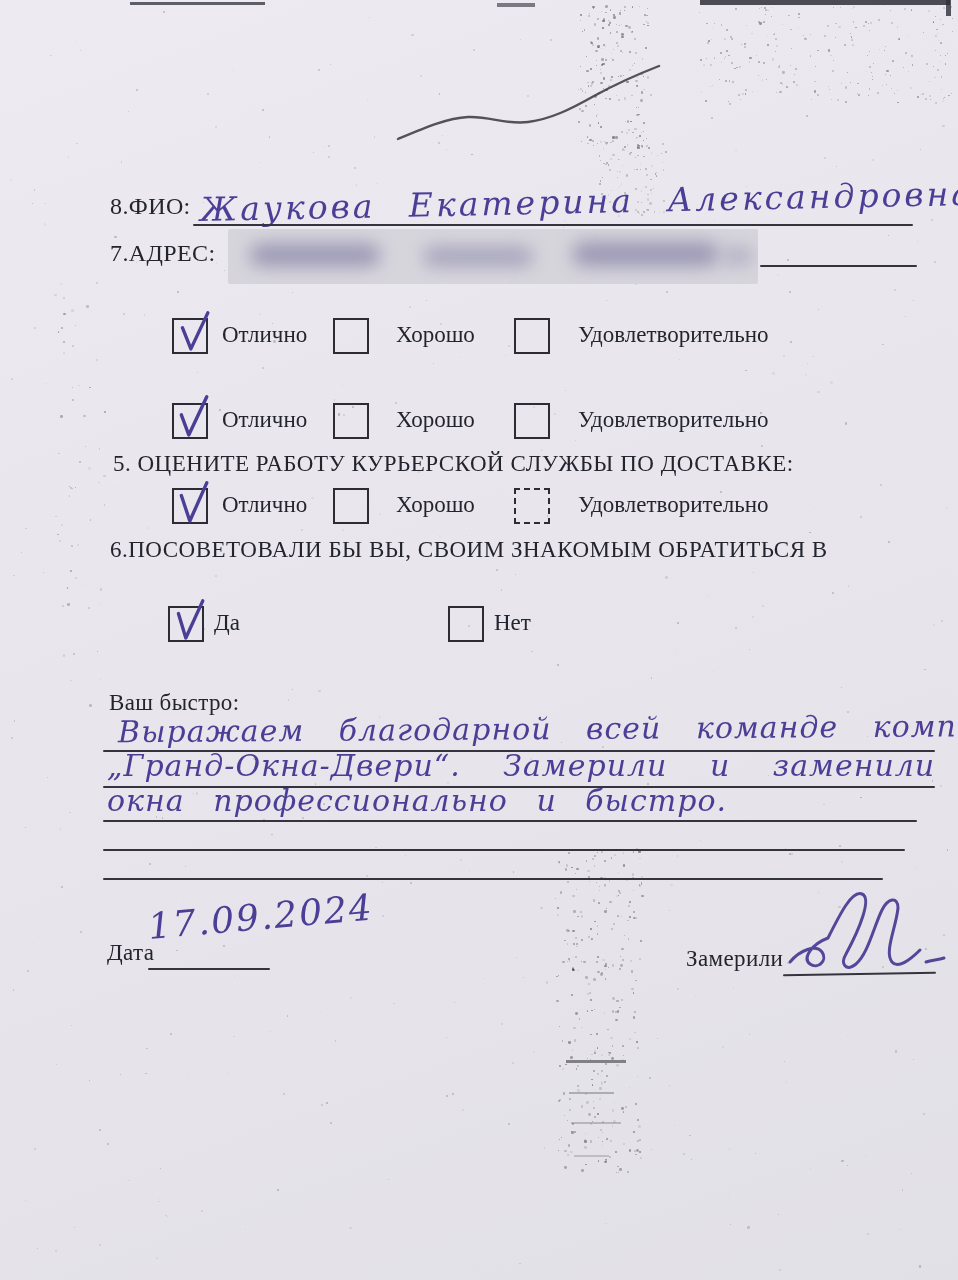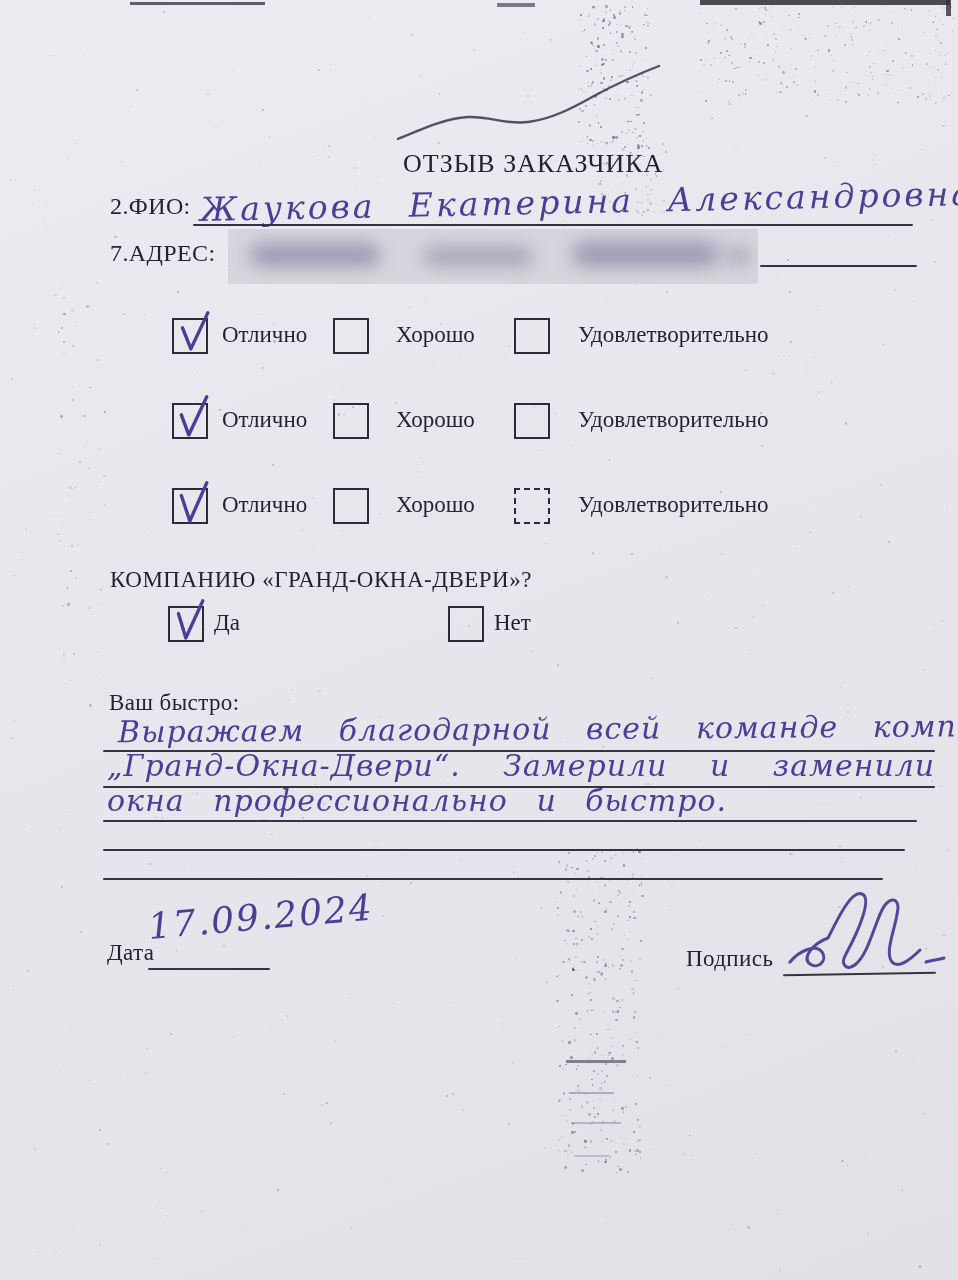--- a/index.html
+++ b/index.html
@@ -1340,23 +1340,22 @@
       <i style="left: 84.8px; top: 445.7px; width: 1.4px; height: 1.4px; opacity: 0.29;"></i>
       <i style="left: 57.5px; top: 331.1px; width: 1.7px; height: 1.7px; opacity: 0.39;"></i>
       <i style="left: 98px; top: 481.8px; width: 1.5px; height: 1.5px; opacity: 0.13;"></i>
       <i style="left: 71.8px; top: 487.9px; width: 1px; height: 1px; opacity: 0.26;"></i>
     </div>
 
   <svg class="svg-layer">
     <path class="wavy" d="M398,139 C424,128 447,118 468,117 C490,116 506,125 528,122 C551,119 571,109 594,96 C614,85 641,73 659,66"></path>
   </svg>
 
-  <div class="title">ОТЗЫВ ЗАКАЗЧИКА</div>
-
-  <div class="lbl" style="left:110px;top:193px;">2.ФИО:</div>
+
+  <div class="lbl" style="left:110px;top:193px;">8.ФИО:</div>
   <div class="hand hand-fio">Жаукова Екатерина Александровна</div>
   <div class="rule" style="left:193px;top:224px;width:720px;"></div>
 
   <div class="lbl" style="left:110px;top:240px;">7.АДРЕС:</div>
   <div class="blur-patch">
     <i class="b1"></i>
       <i class="b2"></i>
       <i class="b3"></i>
       <i class="b4"></i>
   </div>
@@ -1389,38 +1388,39 @@
     <div class="checkbox" style="left:333px;top:403px;">
       
     </div>
     <div class="opt-label" style="left:396px;top:407px;">Хорошо</div>
     <div class="checkbox" style="left:514px;top:403px;">
       
     </div>
     <div class="opt-label" style="left:578px;top:407px;">Удовлетворительно</div>
   </div>
 
+  <div class="q-label" style="left:113px;top:451px;">5. ОЦЕНИТЕ РАБОТУ КУРЬЕРСКОЙ СЛУЖБЫ ПО ДОСТАВКЕ:</div>
   <div>
     <div class="checkbox checked" style="left:172px;top:488px;">
       <svg viewBox="0 0 34 34">
           <path d="M6 10 L14 34 L30 -2"></path>
         </svg>
     </div>
     <div class="opt-label" style="left:222px;top:492px;">Отлично</div>
     <div class="checkbox" style="left:333px;top:488px;">
       
     </div>
     <div class="opt-label" style="left:396px;top:492px;">Хорошо</div>
     <div class="checkbox dashed" style="left:514px;top:488px;">
       
     </div>
     <div class="opt-label" style="left:578px;top:492px;">Удовлетворительно</div>
   </div>
 
-  <div class="q6-line" style="top:567px;">КОМПАНИЮ «ГРАНД-ОКНА-ДВЕРИ»?</div>
+  <div class="q6-line" style="top:537px;">6.ПОСОВЕТОВАЛИ БЫ ВЫ, СВОИМ ЗНАКОМЫМ ОБРАТИТЬСЯ В</div>
   <div>
     <div class="checkbox checked" style="left:168px;top:606px;">
       <svg viewBox="0 0 34 34">
           <path d="M7 10 L14 33 L30 -2"></path>
         </svg>
     </div>
     <div class="opt-label" style="left:214px;top:610px;">Да</div>
     <div class="checkbox" style="left:448px;top:606px;">
       
     </div>
@@ -1434,19 +1434,19 @@
   <div class="rule" style="left:103px;top:750px;width:832px;"></div>
   <div class="rule" style="left:103px;top:786px;width:832px;"></div>
   <div class="rule" style="left:103px;top:820px;width:814px;"></div>
   <div class="rule" style="left:103px;top:849px;width:802px;"></div>
   <div class="rule" style="left:103px;top:878px;width:780px;"></div>
 
   <div class="lbl" style="left:107px;top:940px;font-size:23px;">Дата</div>
   <div class="hand hand-date">17.09.2024</div>
   <div class="rule" style="left:148px;top:968px;width:122px;"></div>
 
-  <div class="lbl" style="left:686px;top:946px;font-size:23px;">Подпись</div>
+  <div class="lbl" style="left:686px;top:946px;font-size:23px;">Замерили</div>
   <div class="rule" style="left:783px;top:973px;width:153px;transform:rotate(-1deg);"></div>
   <svg class="svg-layer" style="left:780px;top:882px;width:175px;height:110px;" viewBox="0 0 175 110">
     <path class="sig" d="M10 80 C20 68 36 62 42 70 C48 78 38 88 30 82 C22 76 32 62 48 56 C60 32 72 8 82 12 C92 16 80 46 66 72 C60 82 66 90 76 82 C88 72 94 44 102 28 C108 16 118 14 118 26 C116 46 104 70 112 80 C118 87 130 78 140 68 M146 80 C152 78 158 78 164 76"></path>
   </svg>
 
 </div>
 
 </body></html>

